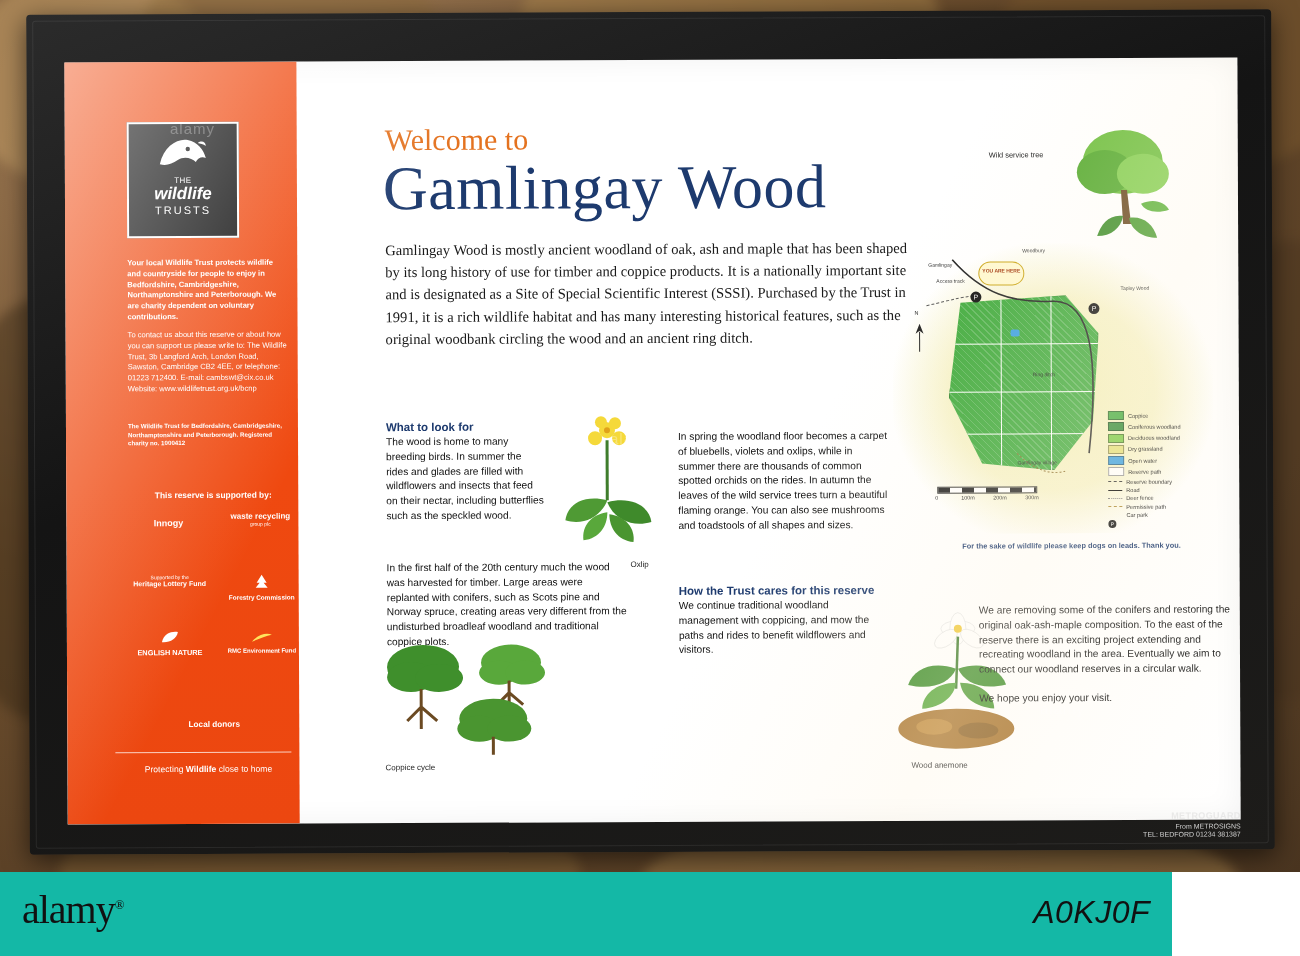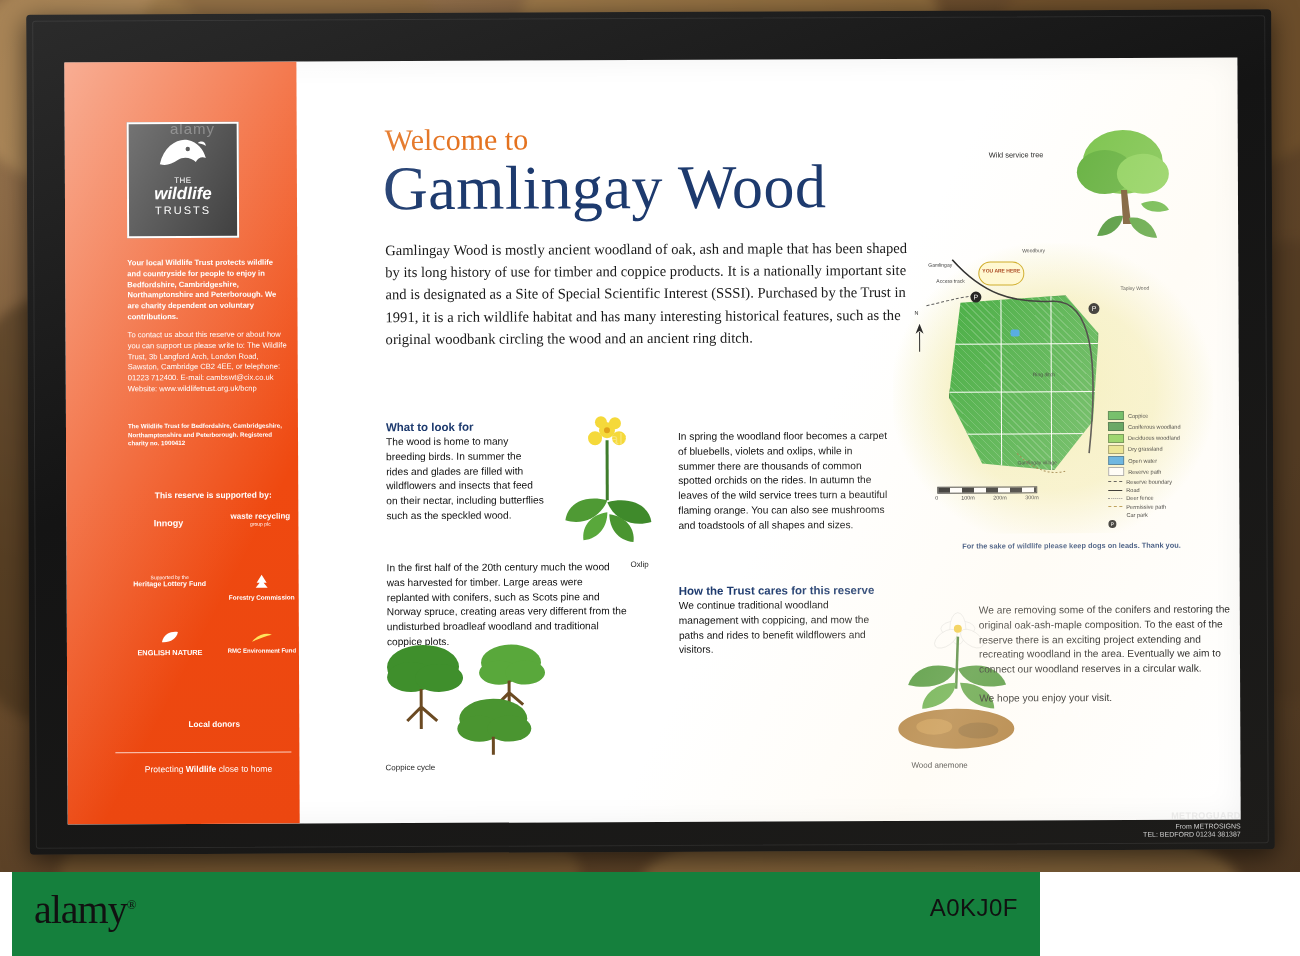--- a/index.html
+++ b/index.html
@@ -216,33 +216,33 @@
 
   
   #metro {
     position: absolute; right: 34px; bottom: 10px;
     color: #cfcfcf; font-size: 7px; text-align: right; line-height: 1.25;
   }
   #metro .mg { font-size: 9px; font-weight: bold; color: #e8e8e8; letter-spacing: .4px; }
 
   
   #alamyBar {
-    position: absolute; left: 12px; top: 872px; width: 1028px; height: 84px;
-    background: #15803d;
+    position: absolute; left: 0; top: 872px; width: 1172px; height: 84px;
+    background: #14b8a6;
   }
   #alamyLogo {
     position: absolute; left: 22px; top: 14px;
     font-family: "Liberation Serif", serif;
     font-size: 40px; color: #111; letter-spacing: -1px;
   }
   #alamyLogo sup { font-size: 13px; vertical-align: super; }
   #alamyCode {
     position: absolute; right: 22px; top: 22px;
     font-family: "Liberation Sans", sans-serif;
-    font-size: 24px; color: #111; letter-spacing: .5px;
+    font-size: 32px; color: #111; letter-spacing: .5px; font-style: italic;
   }
   
   .wm {
     position: absolute;
     font-family: "Liberation Sans", sans-serif;
     color: rgba(255,255,255,.30);
     font-size: 15px;
     letter-spacing: 1px;
     pointer-events: none;
     z-index: 50;

